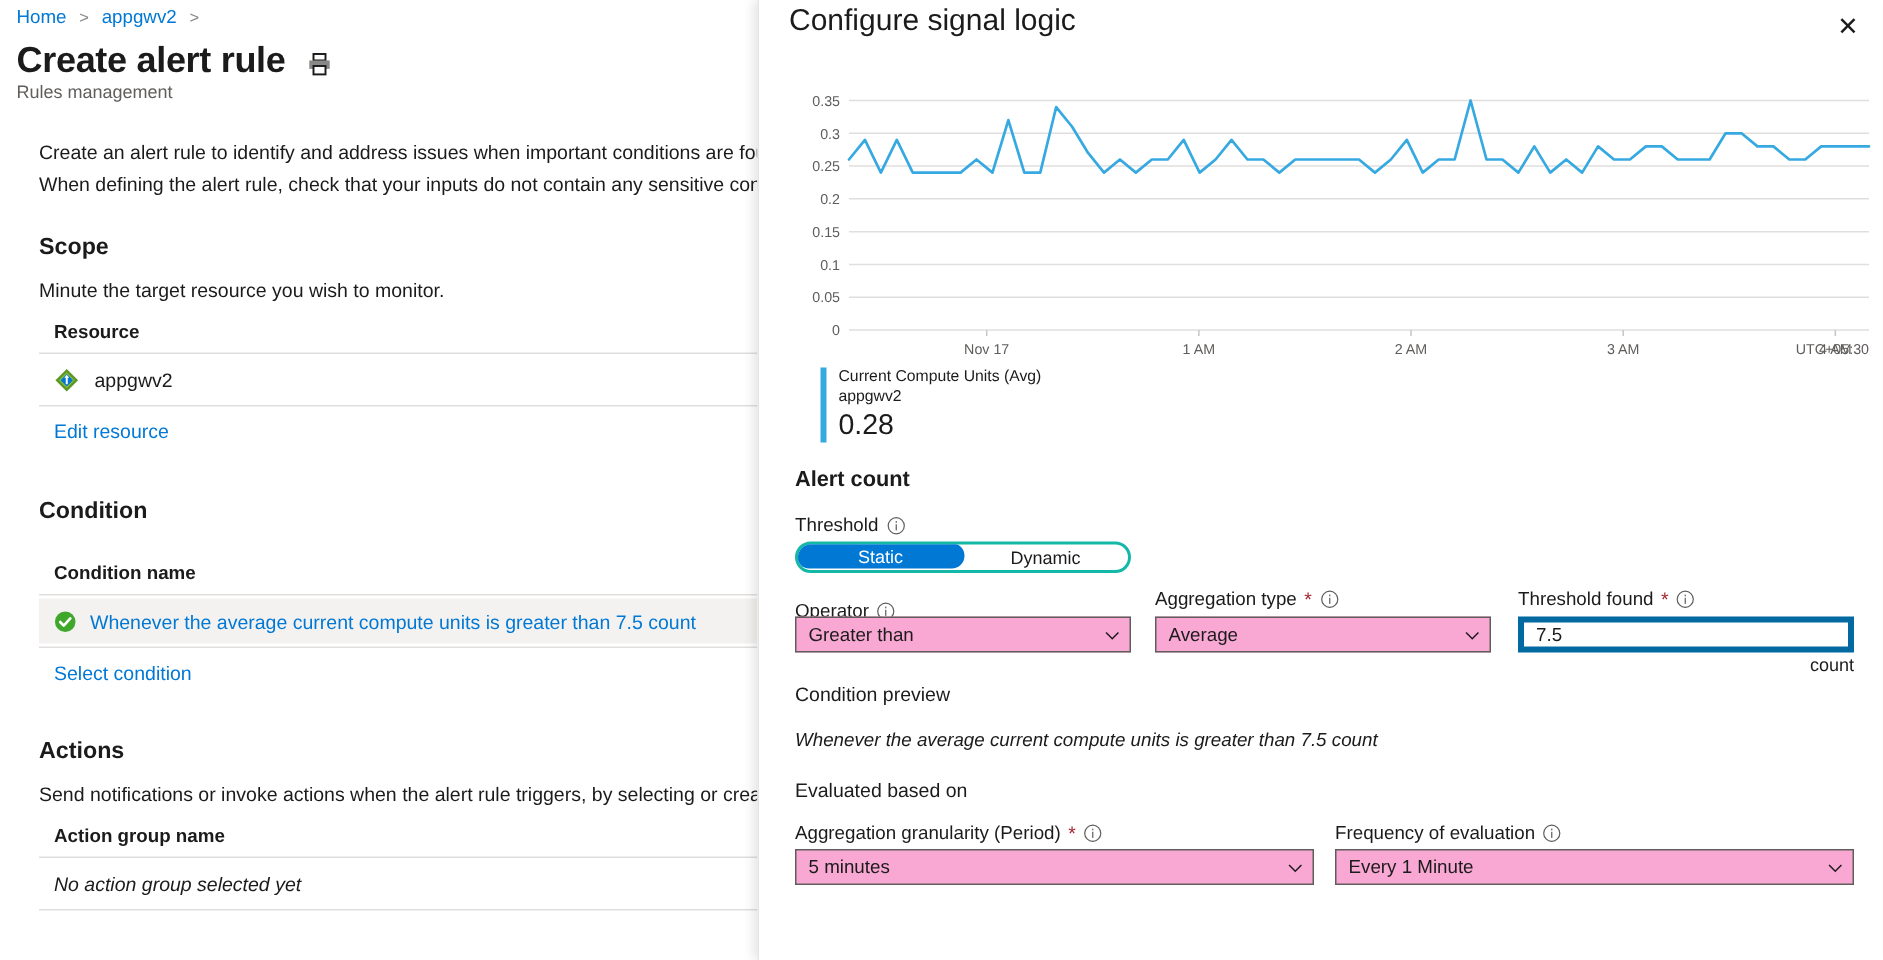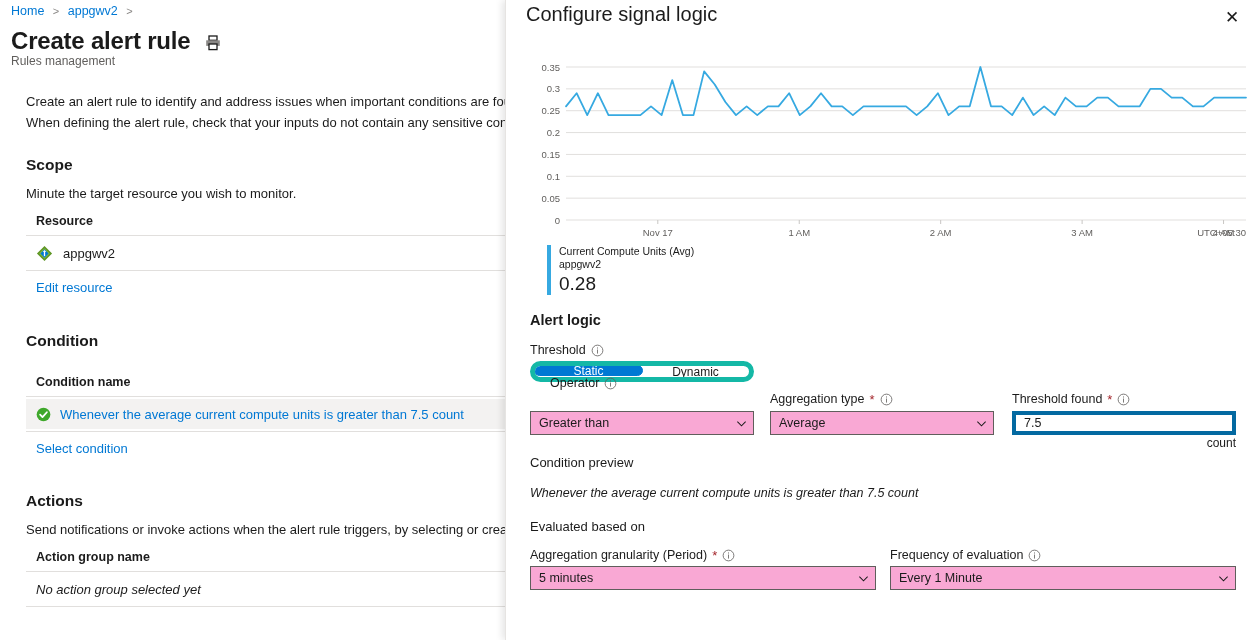--- a/index.html
+++ b/index.html
@@ -118,21 +118,21 @@
     position: absolute; font-size: 14.5px; font-weight: 600; color: #1b1b1b;
   }
   .fld-label {
     font-size: 12.5px; color: #1b1b1b; display: flex; align-items: center; gap: 5px;
     white-space: nowrap;
   }
   .req-star { color: #a4262c; font-size: 13px; line-height: 1; }
   .info-icon { width: 13px; height: 13px; flex: none; cursor: pointer; }
 
   .pill {
-    width: 224px; height: 21px; border: 5px solid #14b8a6; border-radius: 11px;
+    width: 224px; height: 21px; border: 2px solid #14b8a6; border-radius: 11px;
     display: flex; overflow: hidden; background: #fff; cursor: pointer;
   }
   .pill-opt {
     flex: 1; display: flex; align-items: center; justify-content: center;
     font-size: 12px; color: #1b1b1b; height: 100%;
   }
   .pill-opt.active {
     background: #0078d4; color: #fff; border-radius: 11px; margin: -1px;
     border: 1px solid #0078d4;
   }
@@ -281,37 +281,37 @@
 
   <div class="legend">
     <div class="legend-bar" style="background: rgb(54, 169, 225);"></div>
     <div class="legend-txt">
       <div class="legend-l1">Current Compute Units (Avg)</div>
       <div class="legend-l2">appgwv2</div>
       <div class="legend-val">0.28</div>
     </div>
   </div>
 
-  <div class="sec-h" style="left:24px; top:312px;">Alert logic</div>
+  <div class="sec-h" style="left:24px; top:312px;">Alert count</div>
 
   <div style="position:absolute; left:24px; top:343px;" class="fld-label">
     <span>Threshold</span>
     <svg class="info-icon" viewBox="0 0 16 16">
       <circle cx="8" cy="8" r="6.6" fill="none" stroke="#605e5c" stroke-width="1"></circle>
       <rect x="7.5" y="6.8" width="1" height="5" fill="#605e5c"></rect>
       <rect x="7.5" y="4.2" width="1" height="1.4" fill="#605e5c"></rect>
     </svg>
   </div>
 
   <div class="pill" style="position:absolute; left:24px; top:361px;">
     <div class="pill-opt active">Static</div>
     <div class="pill-opt">Dynamic</div>
   </div>
 
-  <div style="position:absolute; left:24px; top:376px;margin-left:20px;" class="fld-label">
+  <div style="position:absolute; left:24px; top:400px;" class="fld-label">
     <span>Operator</span>
     <svg class="info-icon" viewBox="0 0 16 16">
       <circle cx="8" cy="8" r="6.6" fill="none" stroke="#605e5c" stroke-width="1"></circle>
       <rect x="7.5" y="6.8" width="1" height="5" fill="#605e5c"></rect>
       <rect x="7.5" y="4.2" width="1" height="1.4" fill="#605e5c"></rect>
     </svg>
   </div>
   <div class="sel" style="position:absolute; left:24px; top:411px; width:224px;">
     <span class="sel-val">Greater than</span>
     <svg class="chev" viewBox="0 0 12 12">

